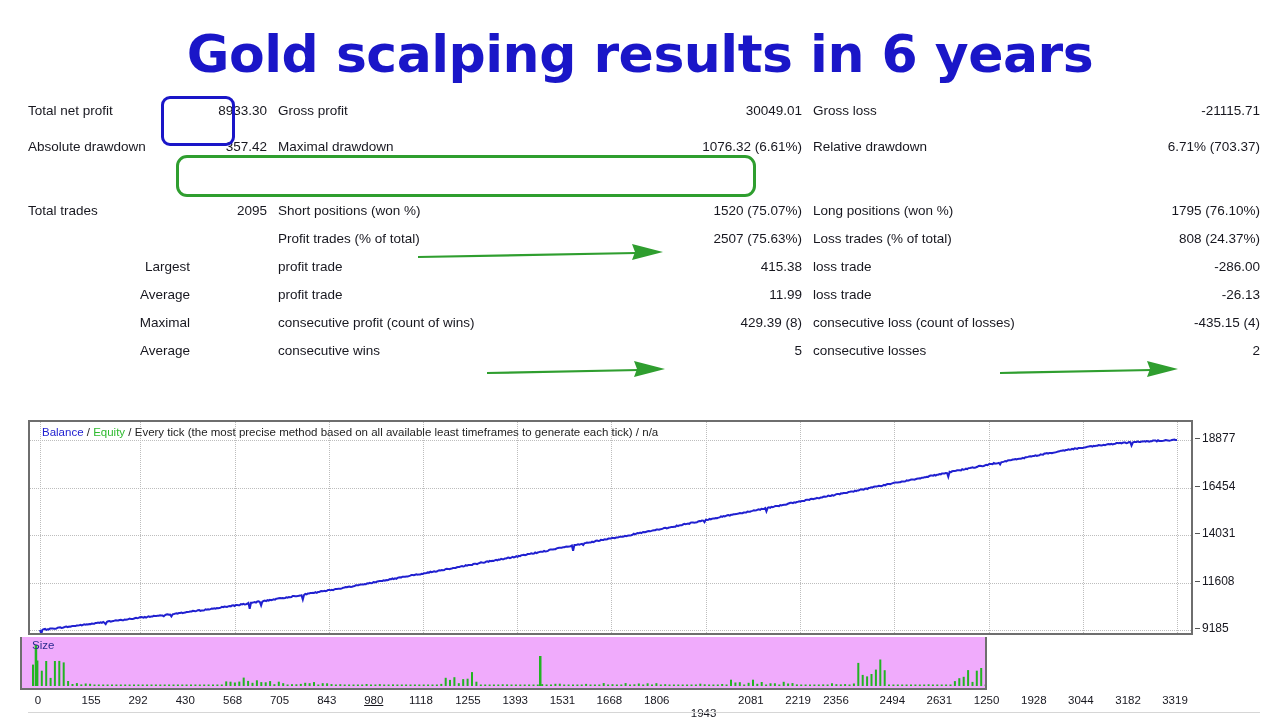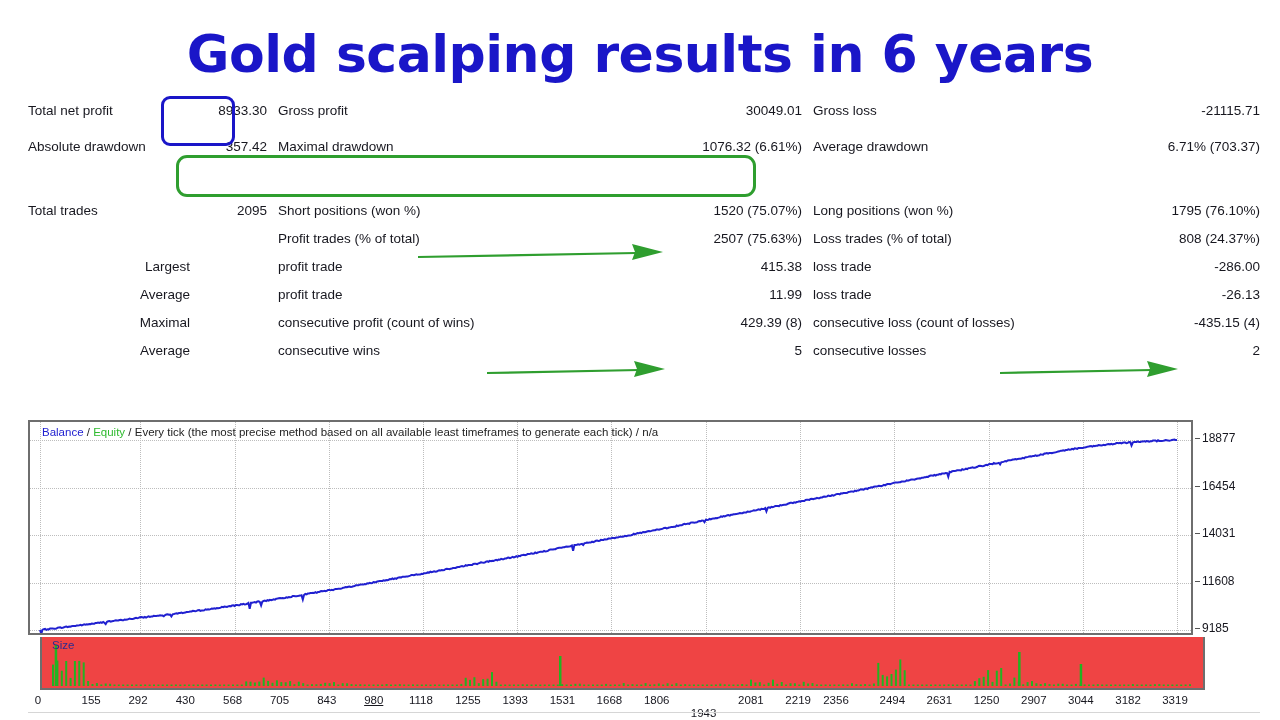--- a/index.html
+++ b/index.html
@@ -96,25 +96,25 @@
   .gv { position:absolute; top:0; bottom:0; width:1px;
         border-left:1px dotted #bdbdbd; }
   .gh { position:absolute; left:0; right:0; height:1px;
         border-top:1px dotted #bdbdbd; }
 
   #equity-svg { position:absolute; left:0; top:0; }
 
   
   #size-panel {
     position:absolute;
-    left:40px; top:637px;
-    width:1165px; height:53px;
+    left:20px; top:637px;
+    width:967px; height:53px;
     border:2px solid #6e6e6e;
     border-top:none;
-    background:#ef4444;
+    background:#f0abfc;
     overflow:hidden;
   }
   #size-label {
     position:absolute; left:10px; top:2px;
     font-size:11.5px; color:#2b2b8f;
     z-index:3;
   }
   #size-svg { position:absolute; left:0; bottom:0; }
 
   
@@ -175,21 +175,21 @@
         <td class="c5">Gross loss</td>
         <td class="c6">-21115.71</td>
       </tr>
 
 
       <tr style="height:44px;">
         <td class="c1 two-line">Absolute drawdown</td>
         <td class="c2">357.42</td>
         <td class="c3">Maximal drawdown</td>
         <td class="c4">1076.32 (6.61%)</td>
-        <td class="c5">Average drawdown</td>
+        <td class="c5">Relative drawdown</td>
         <td class="c6">6.71% (703.37)</td>
       </tr>
       <tr class="spacer-row">
           <td colspan="6"></td>
         </tr>
 
       <tr>
         <td class="c1">Total trades</td>
         <td class="c2">2095</td>
         <td class="c3">Short positions (won %)</td>
@@ -588,18 +588,18 @@
     <div class="xtick" style="left: 534.479px;">1531</div>
     <div class="xtick" style="left: 581.412px;">1668</div>
     <div class="xtick" style="left: 628.687px;">1806</div>
     <div class="xtick" style="left: 675.619px; margin-top: 13px;">1943</div>
     <div class="xtick" style="left: 722.895px;">2081</div>
     <div class="xtick" style="left: 770.17px;">2219</div>
     <div class="xtick" style="left: 808px;">2356</div>
     <div class="xtick" style="left: 864.377px;">2494</div>
     <div class="xtick" style="left: 911.31px;">2631</div>
     <div class="xtick" style="left: 958.585px;">1250</div>
-    <div class="xtick" style="left: 1005.86px;">2907</div>
+    <div class="xtick" style="left: 1005.86px;">1928</div>
     <div class="xtick" style="left: 1052.79px;">3044</div>
     <div class="xtick" style="left: 1100.07px;">3182</div>
     <div class="xtick" style="left: 1147px;">3319</div>
   </div>
 <div id="bottom-rule"></div>
 
 </body></html>

